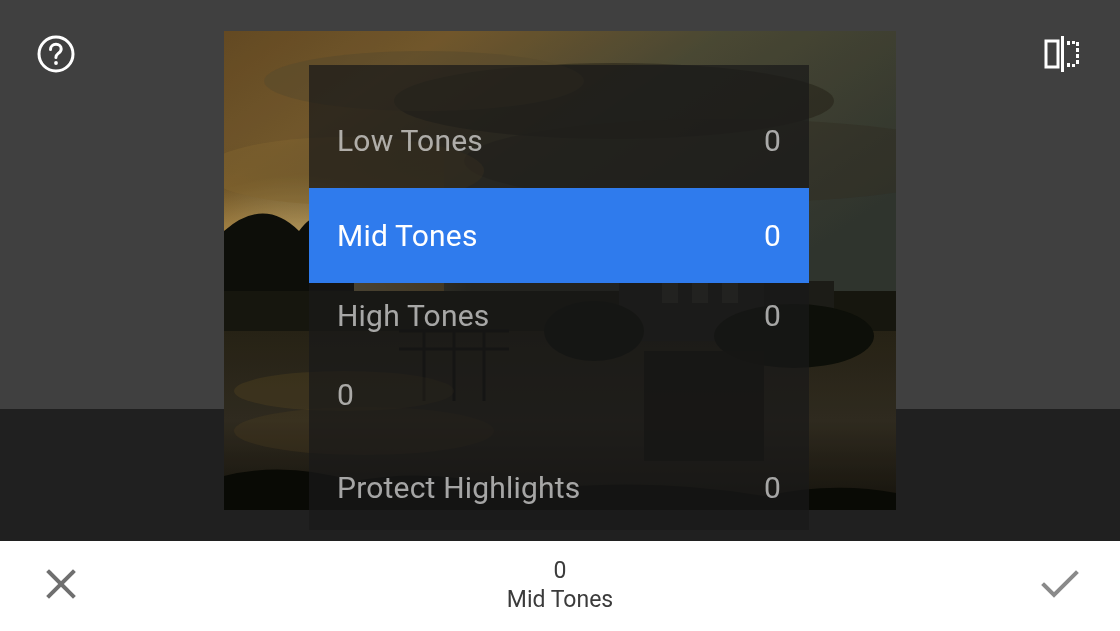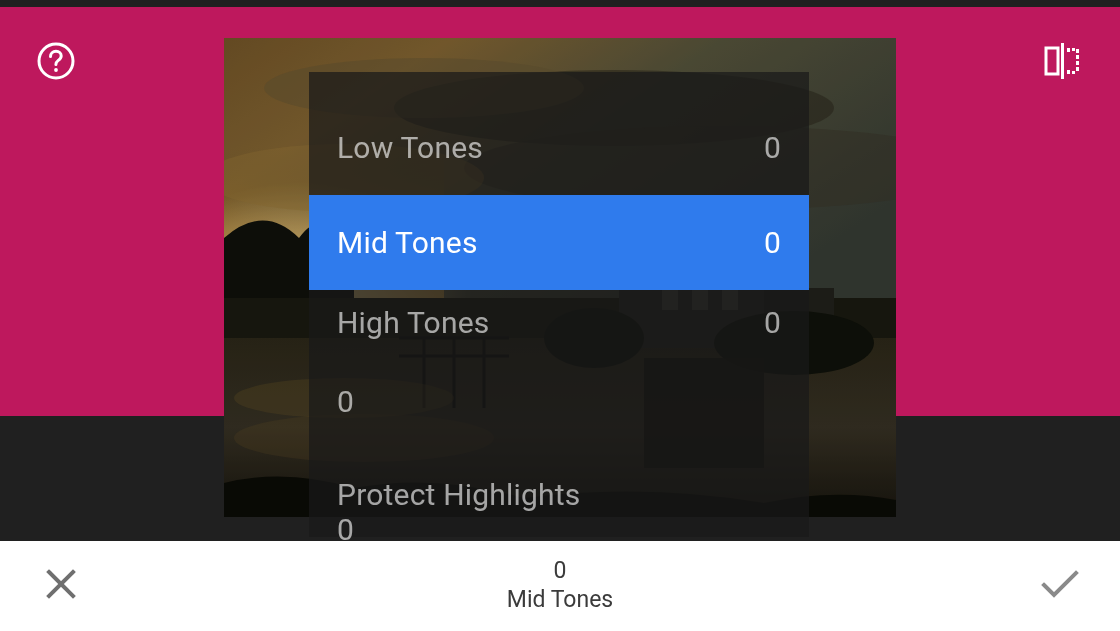--- a/index.html
+++ b/index.html
@@ -3,22 +3,21 @@
 <meta charset="utf-8">
 <style>
   * { box-sizing: border-box; margin: 0; padding: 0; }
   html, body { width: 1120px; height: 631px; overflow: hidden; font-family: Roboto, "Helvetica Neue", Arial, sans-serif; }
   body { background: #202020; }
 
   .top-area {
     position: relative;
     width: 1120px;
     height: 409px;
-    background: #be185d;
-    margin-top: 7px;
+    background: #404040;
   }
 
   .help-btn {
     position: absolute;
     top: 36px;
     left: 36px;
     width: 40px; height: 40px;
     color: #ffffff;
     cursor: pointer;
     display: flex; align-items: center; justify-content: center;
@@ -64,21 +63,21 @@
   }
   .menu-item.first {
     padding-top: 28px;
     height: 123px;
   }
   .menu-item.selected {
     background: #2f7bed;
     color: #ffffff;
   }
   .menu-item .val { font-variant-numeric: tabular-nums; }
-  .menu-item.last { height: 88px; padding-bottom: 0; align-items: flex-start; padding-top: 28px; flex-direction: column; }
+  .menu-item.last { height: 88px; padding-bottom: 0; align-items: flex-start; padding-top: 28px; }
   .menu-item.short { height: 64px; }
 
   .bottom-bar {
     position: absolute;
     left: 0; top: 541px;
     width: 1120px; height: 90px;
     background: #ffffff;
     display: flex;
     align-items: center;
     justify-content: space-between;

